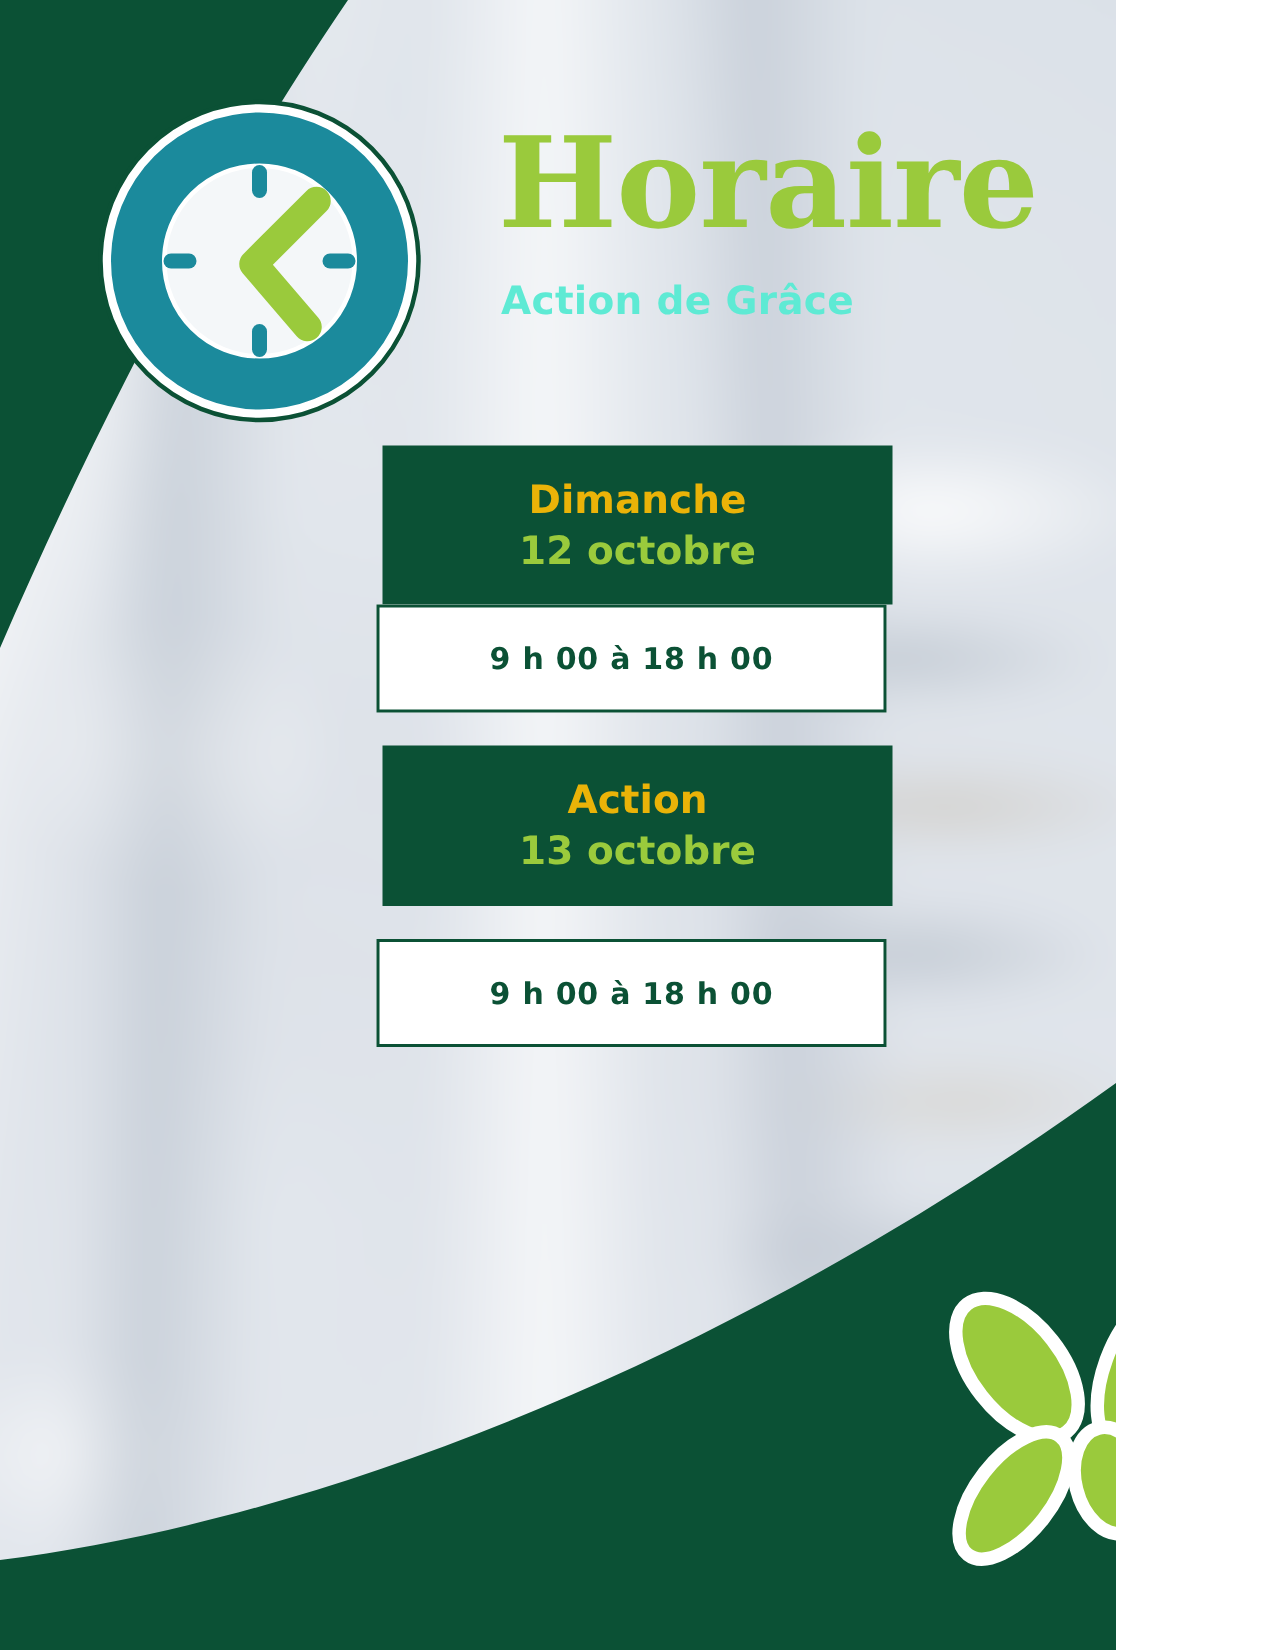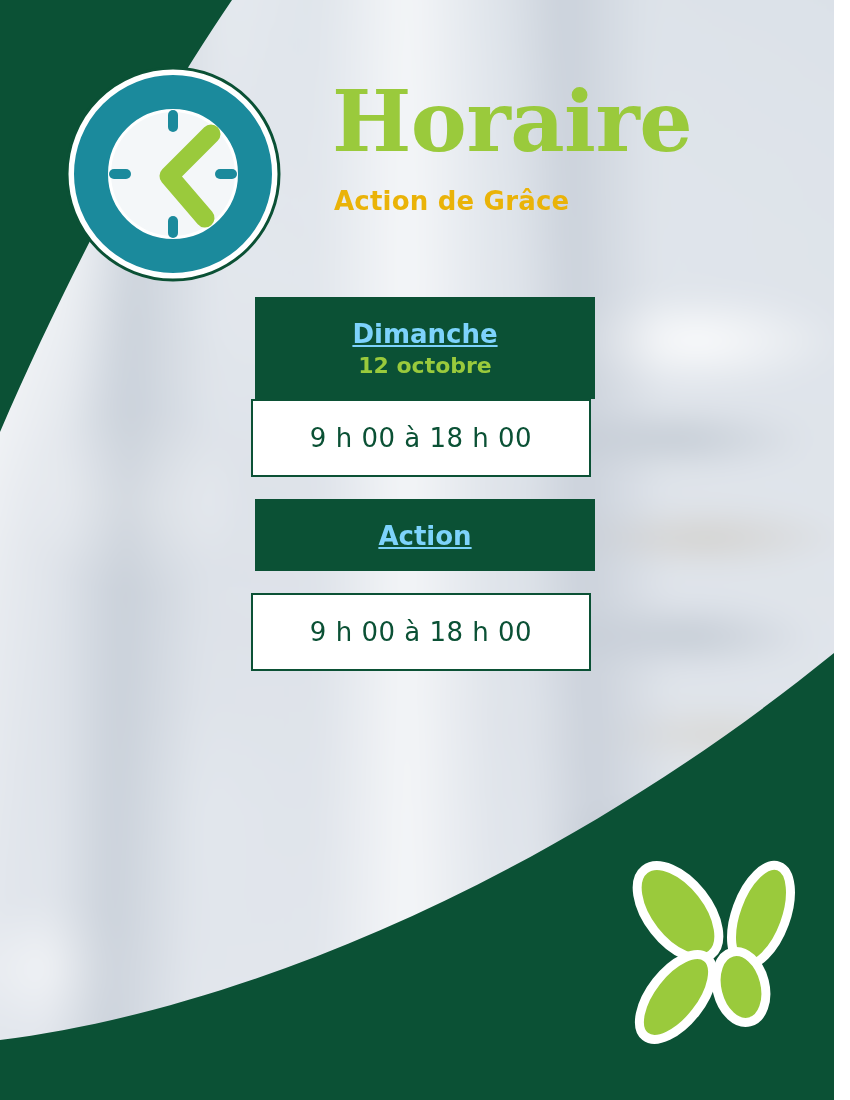--- a/index.html
+++ b/index.html
@@ -6,21 +6,21 @@
     margin: 0;
     padding: 0;
     background: #ffffff;
   }
   body {
     font-family: "Liberation Sans", sans-serif;
   }
 
   #poster {
     position: relative;
-    width: 834px;
+    width: 744px;
     height: 1100px;
     overflow: hidden;
     background: #0B5135;
   }
 
   
   .photo-clip {
     position: absolute;
     inset: 0;
     z-index: 1;
@@ -96,21 +96,21 @@
     font-size: 84px;
     line-height: 1.0;
     color: #9ACA3C;
     letter-spacing: -0.5px;
     margin: 0;
   }
   .poster-subtitle {
     font-family: "DejaVu Sans", "Liberation Sans", sans-serif;
     font-weight: 700;
     font-size: 26px;
-    color: #eab308;
+    color: #5eead4;
     margin: 22px 0 0 2px;
     letter-spacing: 0.2px;
   }
 
   
   .cards {
     position: absolute;
     z-index: 5;
     left: 0;
     top: 297px;
@@ -123,46 +123,45 @@
   }
   .card-head {
     background: #0B5135;
     padding: 22px 10px 20px 10px;
     text-align: center;
   }
   .card-day {
     font-family: "DejaVu Sans", "Liberation Sans", sans-serif;
     font-weight: 700;
     font-size: 26px;
-    color: #7dd3fc;
+    color: #eab308;
     line-height: 1.18;
-    text-decoration: underline;
   }
   .card-date {
     font-family: "DejaVu Sans", "Liberation Sans", sans-serif;
     font-weight: 700;
-    font-size: 22px;
+    font-size: 26px;
     color: #9ACA3C;
     line-height: 1.18;
     margin-top: 3px;
   }
   .card-body {
     position: relative;
     left: -4px;
     width: 340px;
     background: #ffffff;
     border: 2px solid #0B5135;
     box-sizing: border-box;
     padding: 22px 8px;
     text-align: center;
   }
   .card-hours {
     font-family: "DejaVu Sans", "Liberation Sans", sans-serif;
-    font-weight: 400;
-    font-size: 26px;
+    font-weight: 700;
+    font-size: 20px;
     color: #0B5135;
     letter-spacing: 0.5px;
   }
 
   
   .butterfly {
     position: absolute;
     z-index: 6;
     left: 616px;
     top: 857px;
@@ -215,20 +214,21 @@
         <div class="card-date">12 octobre</div>
       </div>
       <div class="card-body">
         <div class="card-hours">9 h 00 à 18 h 00</div>
       </div>
     </div>
 
     <div class="card">
       <div class="card-head">
         <div class="card-day">Action</div>
+        <div class="card-date">13 octobre</div>
       </div>
     </div>
 
     <div class="card">
       <div class="card-body">
         <div class="card-hours">9 h 00 à 18 h 00</div>
       </div>
     </div>
 
   </div>

